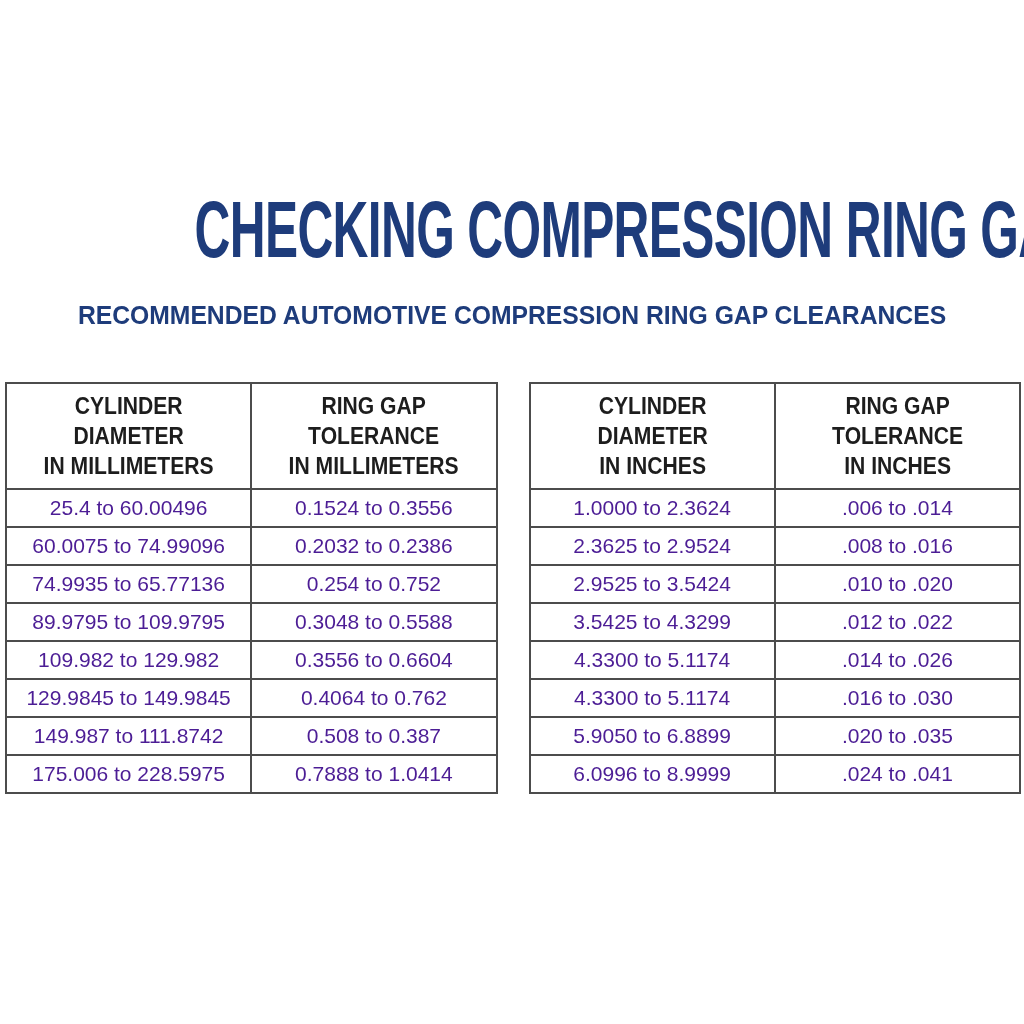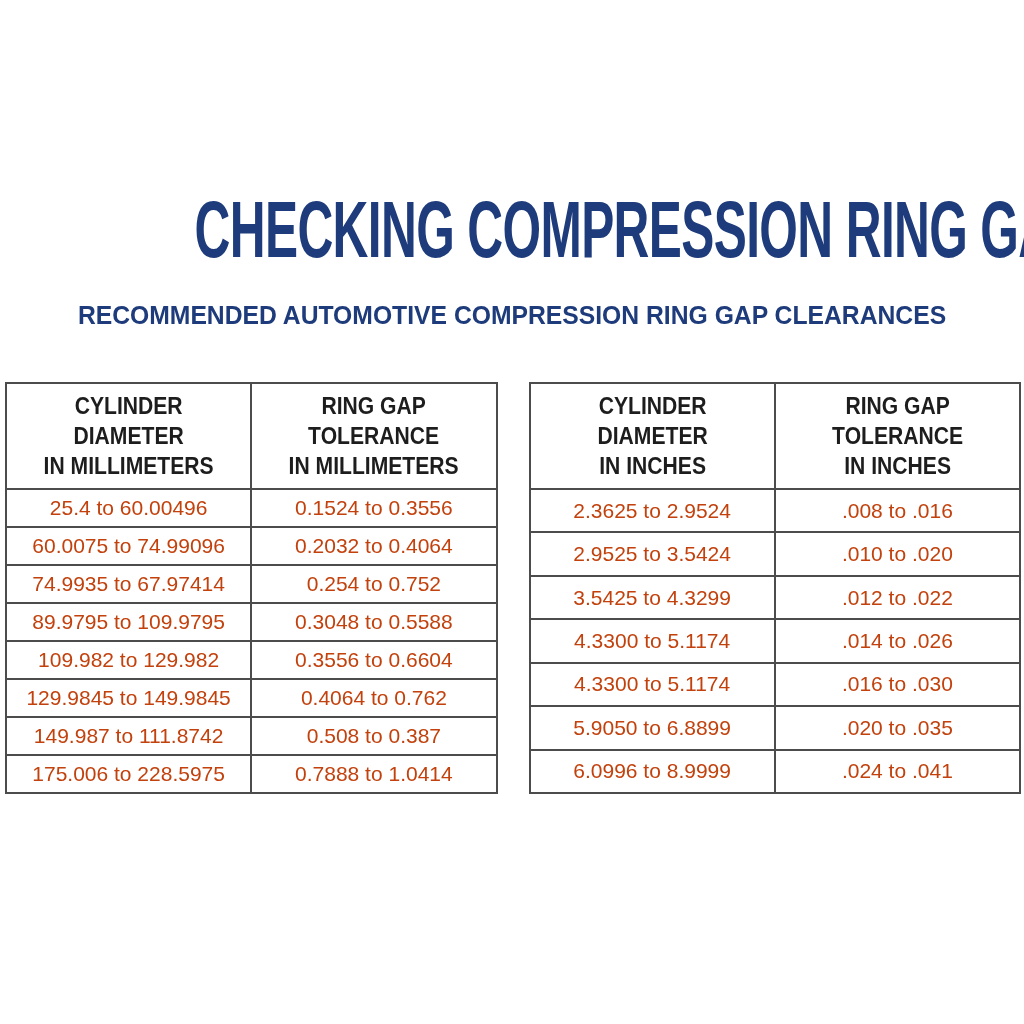--- a/index.html
+++ b/index.html
@@ -65,21 +65,21 @@
   }
   .th-lines {
     transform: scaleX(0.88);
     transform-origin: center;
     line-height: 30px;
     white-space: nowrap;
   }
   table.spec td {
     height: 34px;
     font-size: 21px;
-    color: #c2410c;
+    color: #4c1d95;
     white-space: nowrap;
   }
 </style>
 </head>
 <body>
 
 <header>
   <h1 class="title">CHECKING COMPRESSION RING GAPS</h1>
   <h2 class="subtitle">RECOMMENDED AUTOMOTIVE COMPRESSION RING GAP CLEARANCES</h2>
 </header>
@@ -105,24 +105,24 @@
         </th>
       </tr>
     </thead>
     <tbody>
       <tr>
         <td>25.4 to 60.00496</td>
         <td>0.1524 to 0.3556</td>
       </tr>
       <tr>
         <td>60.0075 to 74.99096</td>
-        <td>0.2032 to 0.4064</td>
-      </tr>
-      <tr>
-        <td>74.9935 to 67.97414</td>
+        <td>0.2032 to 0.2386</td>
+      </tr>
+      <tr>
+        <td>74.9935 to 65.77136</td>
         <td>0.254 to 0.752</td>
       </tr>
       <tr>
         <td>89.9795 to 109.9795</td>
         <td>0.3048 to 0.5588</td>
       </tr>
       <tr>
         <td>109.982 to 129.982</td>
         <td>0.3556 to 0.6604</td>
       </tr>
@@ -155,20 +155,24 @@
           <div class="th-lines">
             <div>RING GAP</div>
             <div>TOLERANCE</div>
             <div>IN INCHES</div>
           </div>
         </th>
       </tr>
     </thead>
     <tbody>
       <tr>
+        <td>1.0000 to 2.3624</td>
+        <td>.006 to .014</td>
+      </tr>
+      <tr>
         <td>2.3625 to 2.9524</td>
         <td>.008 to .016</td>
       </tr>
       <tr>
         <td>2.9525 to 3.5424</td>
         <td>.010 to .020</td>
       </tr>
       <tr>
         <td>3.5425 to 4.3299</td>
         <td>.012 to .022</td>

